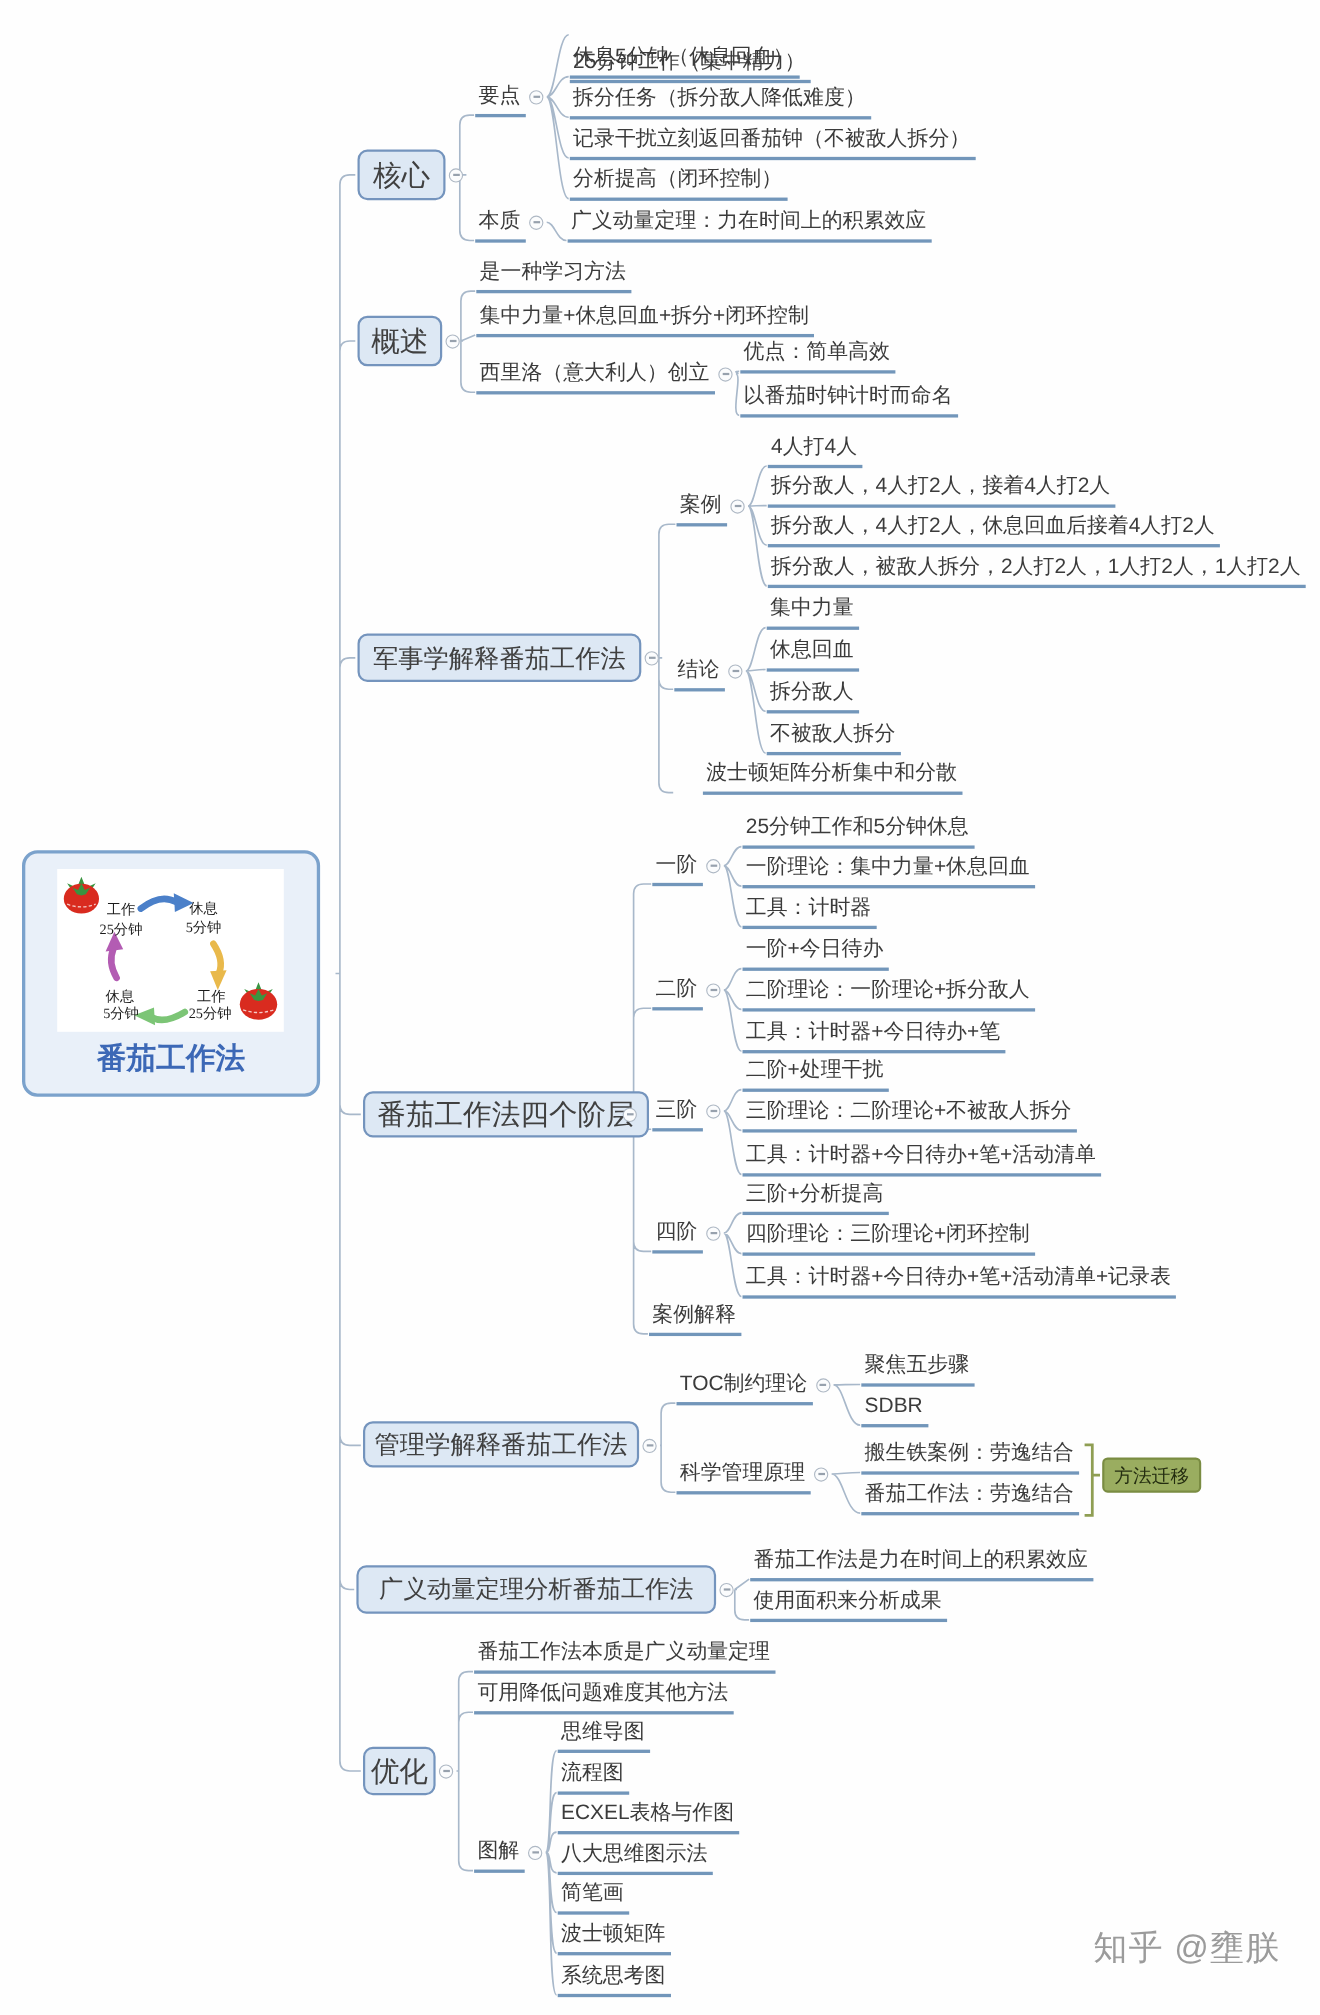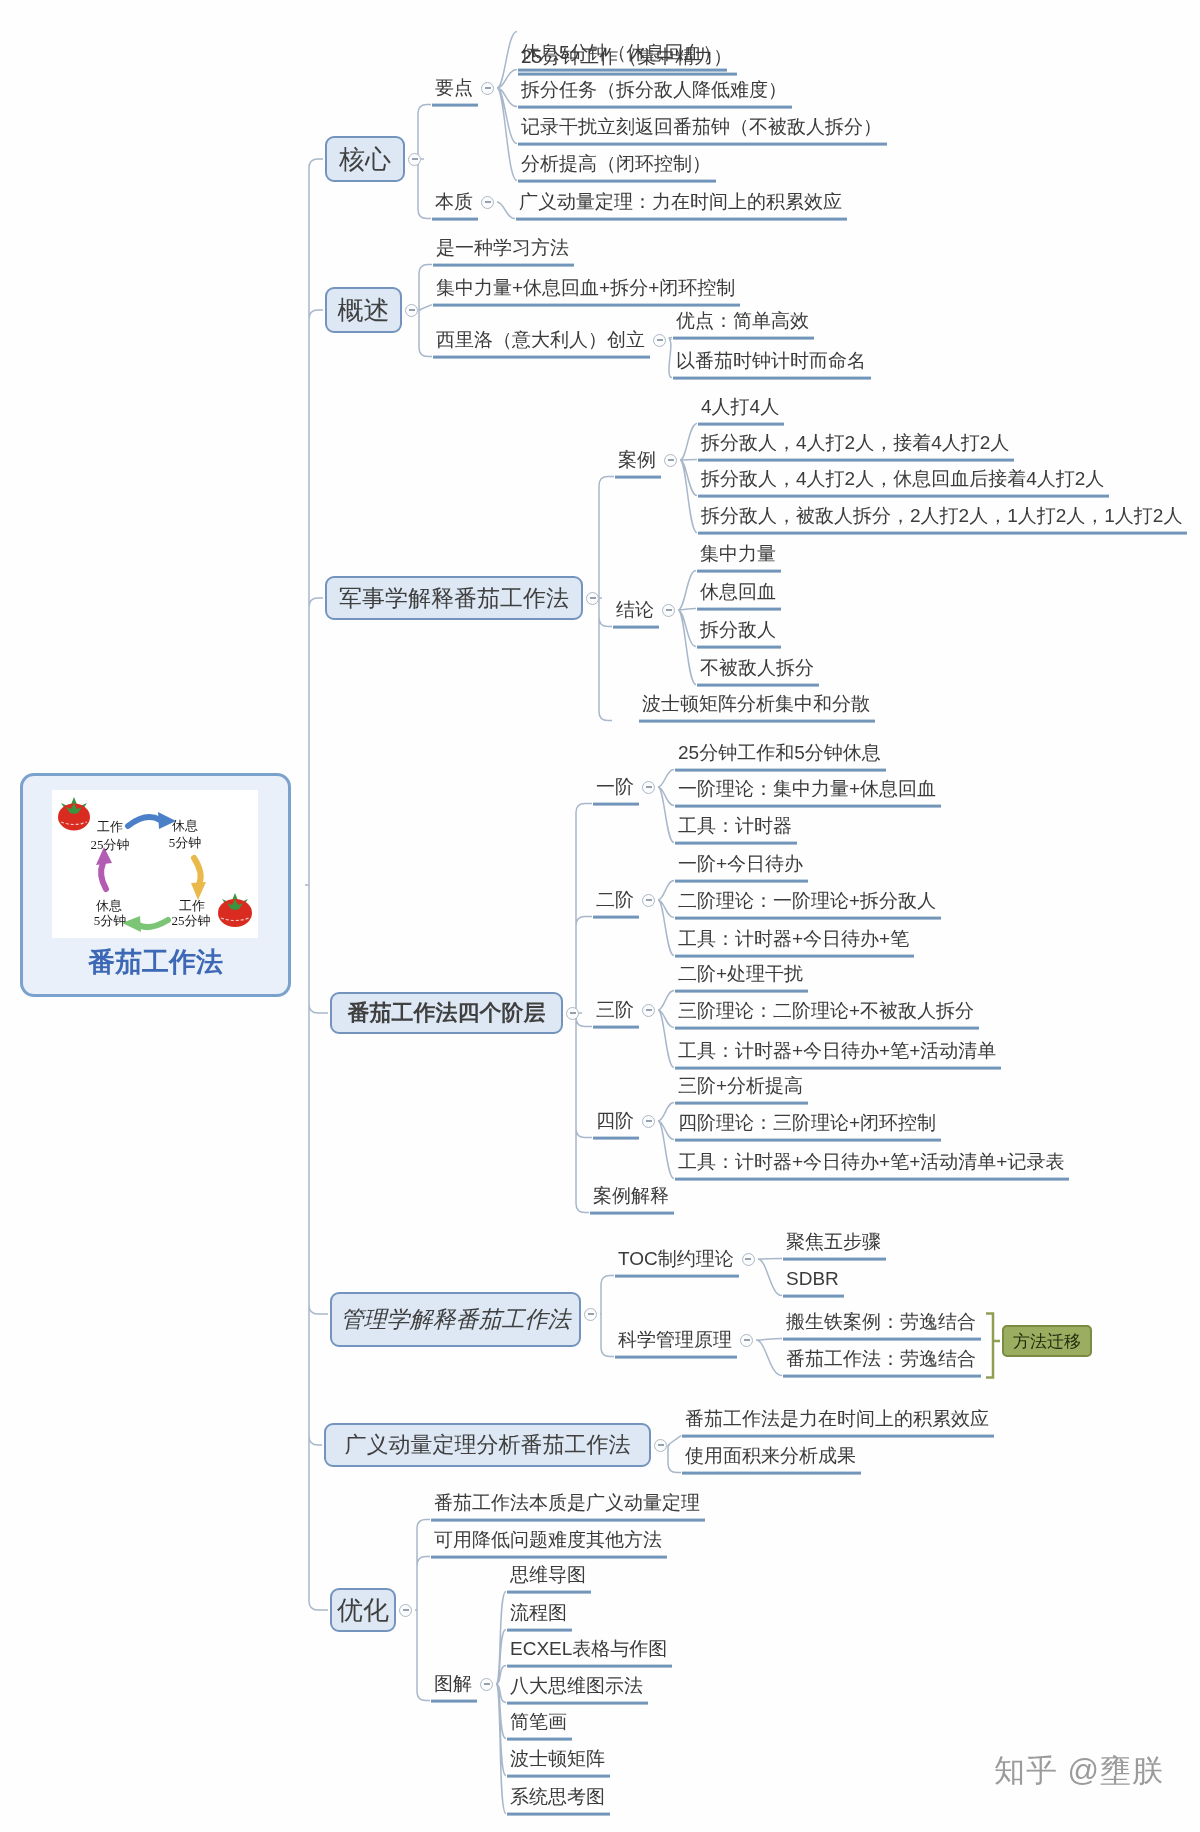--- a/index.html
+++ b/index.html
@@ -125,39 +125,39 @@
       <div class="node leaf" style="left: 698px; top: 407px;">4人打4人</div>
       <div class="node leaf" style="left: 698px; top: 443px;">拆分敌人，4人打2人，接着4人打2人</div>
       <div class="node leaf" style="left: 698px; top: 479px;">拆分敌人，4人打2人，休息回血后接着4人打2人</div>
       <div class="node leaf" style="left: 698px; top: 516px;">拆分敌人，被敌人拆分，2人打2人，1人打2人，1人打2人</div>
       <div class="node label" style="left: 613px; top: 610px; text-align: right;">结论</div>
       <div class="node leaf" style="left: 697px; top: 554px;">集中力量</div>
       <div class="node leaf" style="left: 697px; top: 592px;">休息回血</div>
       <div class="node leaf" style="left: 697px; top: 630px;">拆分敌人</div>
       <div class="node leaf" style="left: 697px; top: 668px;">不被敌人拆分</div>
       <div class="node leaf" style="left: 613px; top: 704px; margin-left: 26px;">波士顿矩阵分析集中和分散</div>
-      <div class="node box" style="left: 330px; top: 992px; width: 233px; height: 42px; font-size: 22px; font-weight: bold;">番茄工作法四个阶层</div>
+      <div class="node box" style="left: 330px; top: 992px; width: 260px; height: 42px; font-size: 26px;">番茄工作法四个阶层</div>
       <div class="node label" style="left: 593px; top: 787px;">一阶</div>
       <div class="node leaf" style="left: 675px; top: 753px;">25分钟工作和5分钟休息</div>
       <div class="node leaf" style="left: 675px; top: 789px;">一阶理论：集中力量+休息回血</div>
       <div class="node leaf" style="left: 675px; top: 826px;">工具：计时器</div>
       <div class="node label" style="left: 593px; top: 900px;">二阶</div>
       <div class="node leaf" style="left: 675px; top: 864px;">一阶+今日待办</div>
       <div class="node leaf" style="left: 675px; top: 901px;">二阶理论：一阶理论+拆分敌人</div>
       <div class="node leaf" style="left: 675px; top: 939px;">工具：计时器+今日待办+笔</div>
       <div class="node label" style="left: 593px; top: 1010px;">三阶</div>
       <div class="node leaf" style="left: 675px; top: 974px;">二阶+处理干扰</div>
       <div class="node leaf" style="left: 675px; top: 1051px;">工具：计时器+今日待办+笔+活动清单</div>
       <div class="node leaf" style="left: 675px; top: 1011px;">三阶理论：二阶理论+不被敌人拆分</div>
       <div class="node label" style="left: 593px; top: 1121px;">四阶</div>
       <div class="node leaf" style="left: 675px; top: 1086px;">三阶+分析提高</div>
       <div class="node leaf" style="left: 675px; top: 1123px;">四阶理论：三阶理论+闭环控制</div>
       <div class="node leaf" style="left: 675px; top: 1162px;">工具：计时器+今日待办+笔+活动清单+记录表</div>
       <div class="node leaf" style="left: 590px; top: 1196px;">案例解释</div>
-      <div class="node box" style="left: 330px; top: 1292px; width: 251px; height: 55px; font-size: 23px; font-style: italic;">管理学解释番茄工作法</div>
+      <div class="node box" style="left: 330px; top: 1292px; width: 251px; height: 42px; font-size: 23px;">管理学解释番茄工作法</div>
       <div class="node label" style="left: 615px; top: 1259px;">TOC制约理论</div>
       <div class="node leaf" style="left: 783px; top: 1242px;">聚焦五步骤</div>
       <div class="node leaf" style="left: 783px; top: 1279px;">SDBR</div>
       <div class="node label" style="left: 615px; top: 1340px;">科学管理原理</div>
       <div class="node leaf" style="left: 783px; top: 1322px; text-align: right;">搬生铁案例：劳逸结合</div>
       <div class="node leaf" style="left: 783px; top: 1359px;">番茄工作法：劳逸结合</div>
       <div class="node green" style="left: 1002px; top: 1325px; width: 90px; height: 32px; font-size: 17px;">方法迁移</div>
       <div class="node leaf" style="left: 682px; top: 1419px;">番茄工作法是力在时间上的积累效应</div>
       <div class="node box" style="left: 324px; top: 1423px; width: 327px; height: 44px; font-size: 22px;">广义动量定理分析番茄工作法</div>
       <div class="node leaf" style="left: 682px; top: 1456px;">使用面积来分析成果</div>

